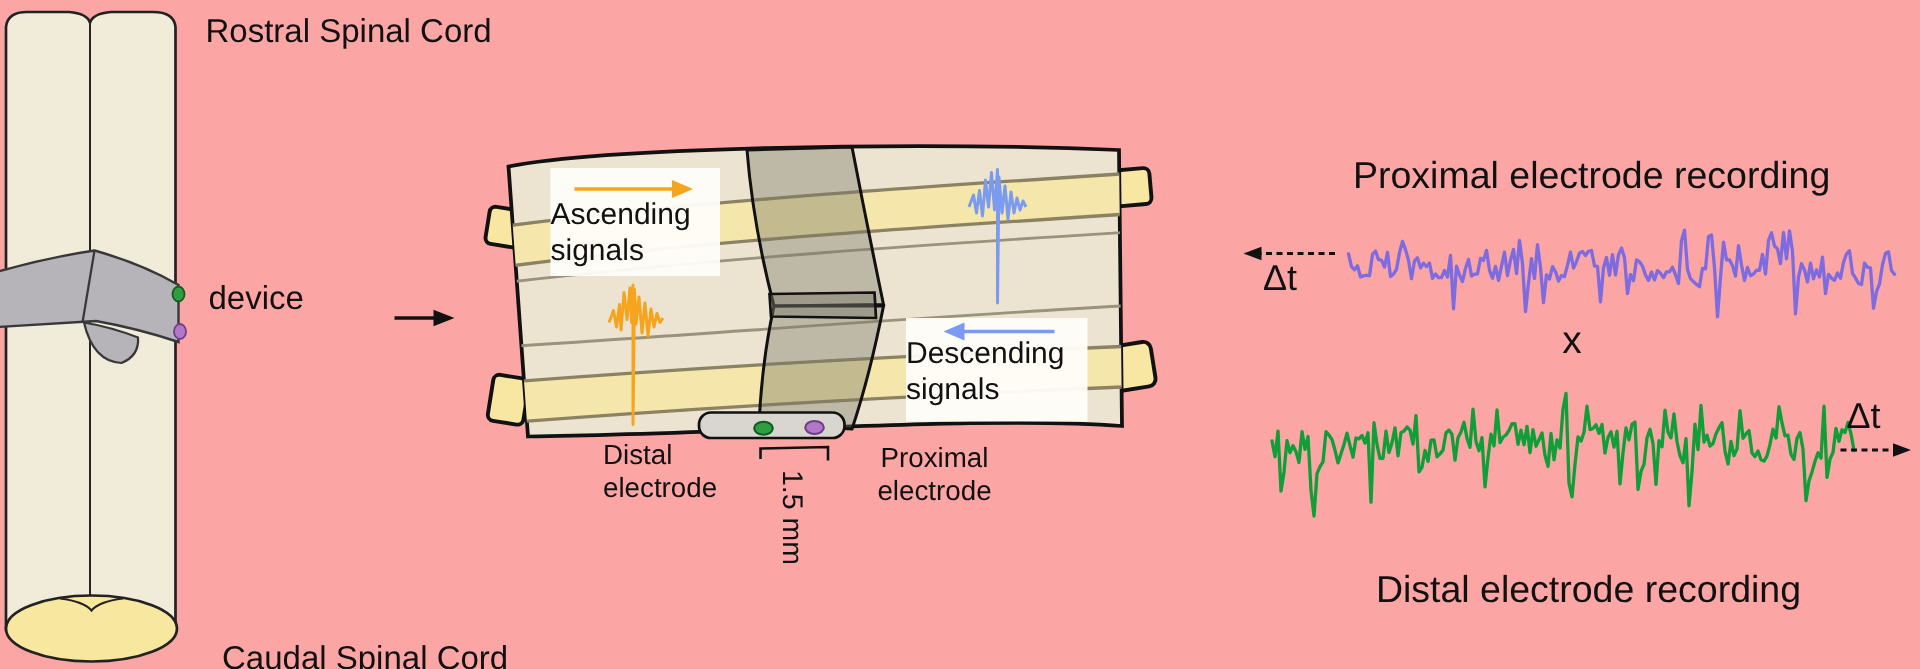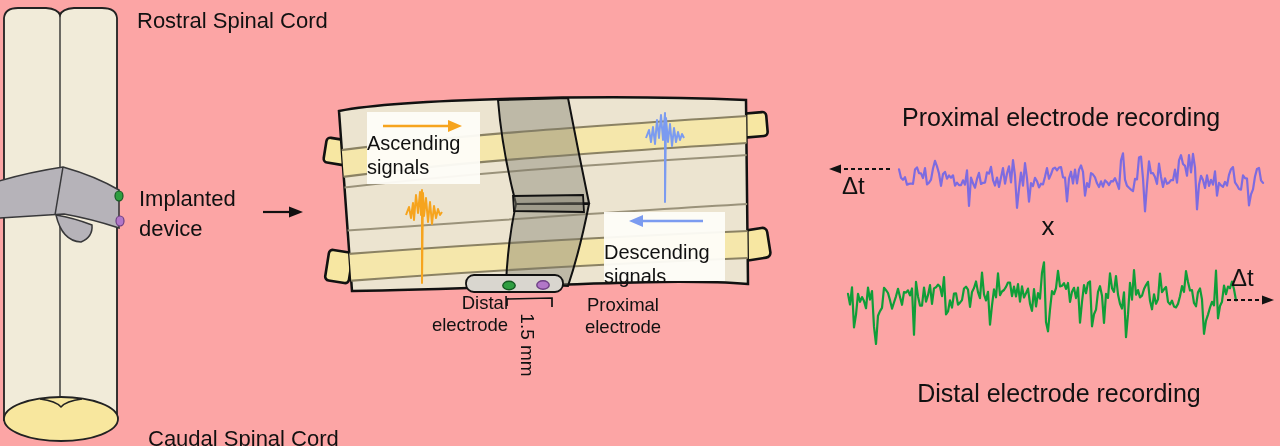--- a/index.html
+++ b/index.html
@@ -117,37 +117,36 @@
       <g>
         <line x1="1227" y1="300" x2="1264" y2="300" stroke="#111" stroke-width="2" stroke-dasharray="4 3"></line>
         <polygon points="1262,295.5 1274,300 1262,304.5" fill="#111"></polygon>
       </g>
     </g>
   </svg>
 
   <div class="lbl big" style="left:137px;top:8px;">Rostral Spinal Cord</div>
 
   <div class="lbl twoline" style="left:139px;top:184px;">
-    <div>Implanted</div>
     <div>device</div>
   </div>
 
   <div class="lbl big" style="left:137px;top:426px;margin-left:11px;">Caudal Spinal Cord</div>
 
   <div class="lbl boxlbl" style="left:367px;top:131px;width:113px;">
     <div>Ascending</div>
     <div>signals</div>
   </div>
 
-  <div class="lbl boxlbl" style="left:604px;top:240px;width:121px;">
+  <div class="lbl boxlbl" style="left:604px;top:224px;width:121px;">
     <div>Descending</div>
     <div>signals</div>
   </div>
 
-  <div class="lbl ellbl" style="left:412px;top:292px;width:96px;text-align:right;">
+  <div class="lbl ellbl" style="left:402px;top:292px;width:96px;">
     <div>Distal</div>
     <div>electrode</div>
   </div>
 
   <div class="lbl ellbl" style="left:568px;top:294px;width:110px;text-align:center;">
     <div>Proximal</div>
     <div>electrode</div>
   </div>
 
   <div class="lbl rot90" style="left:482px;top:334px;width:90px;">1.5 mm</div>

